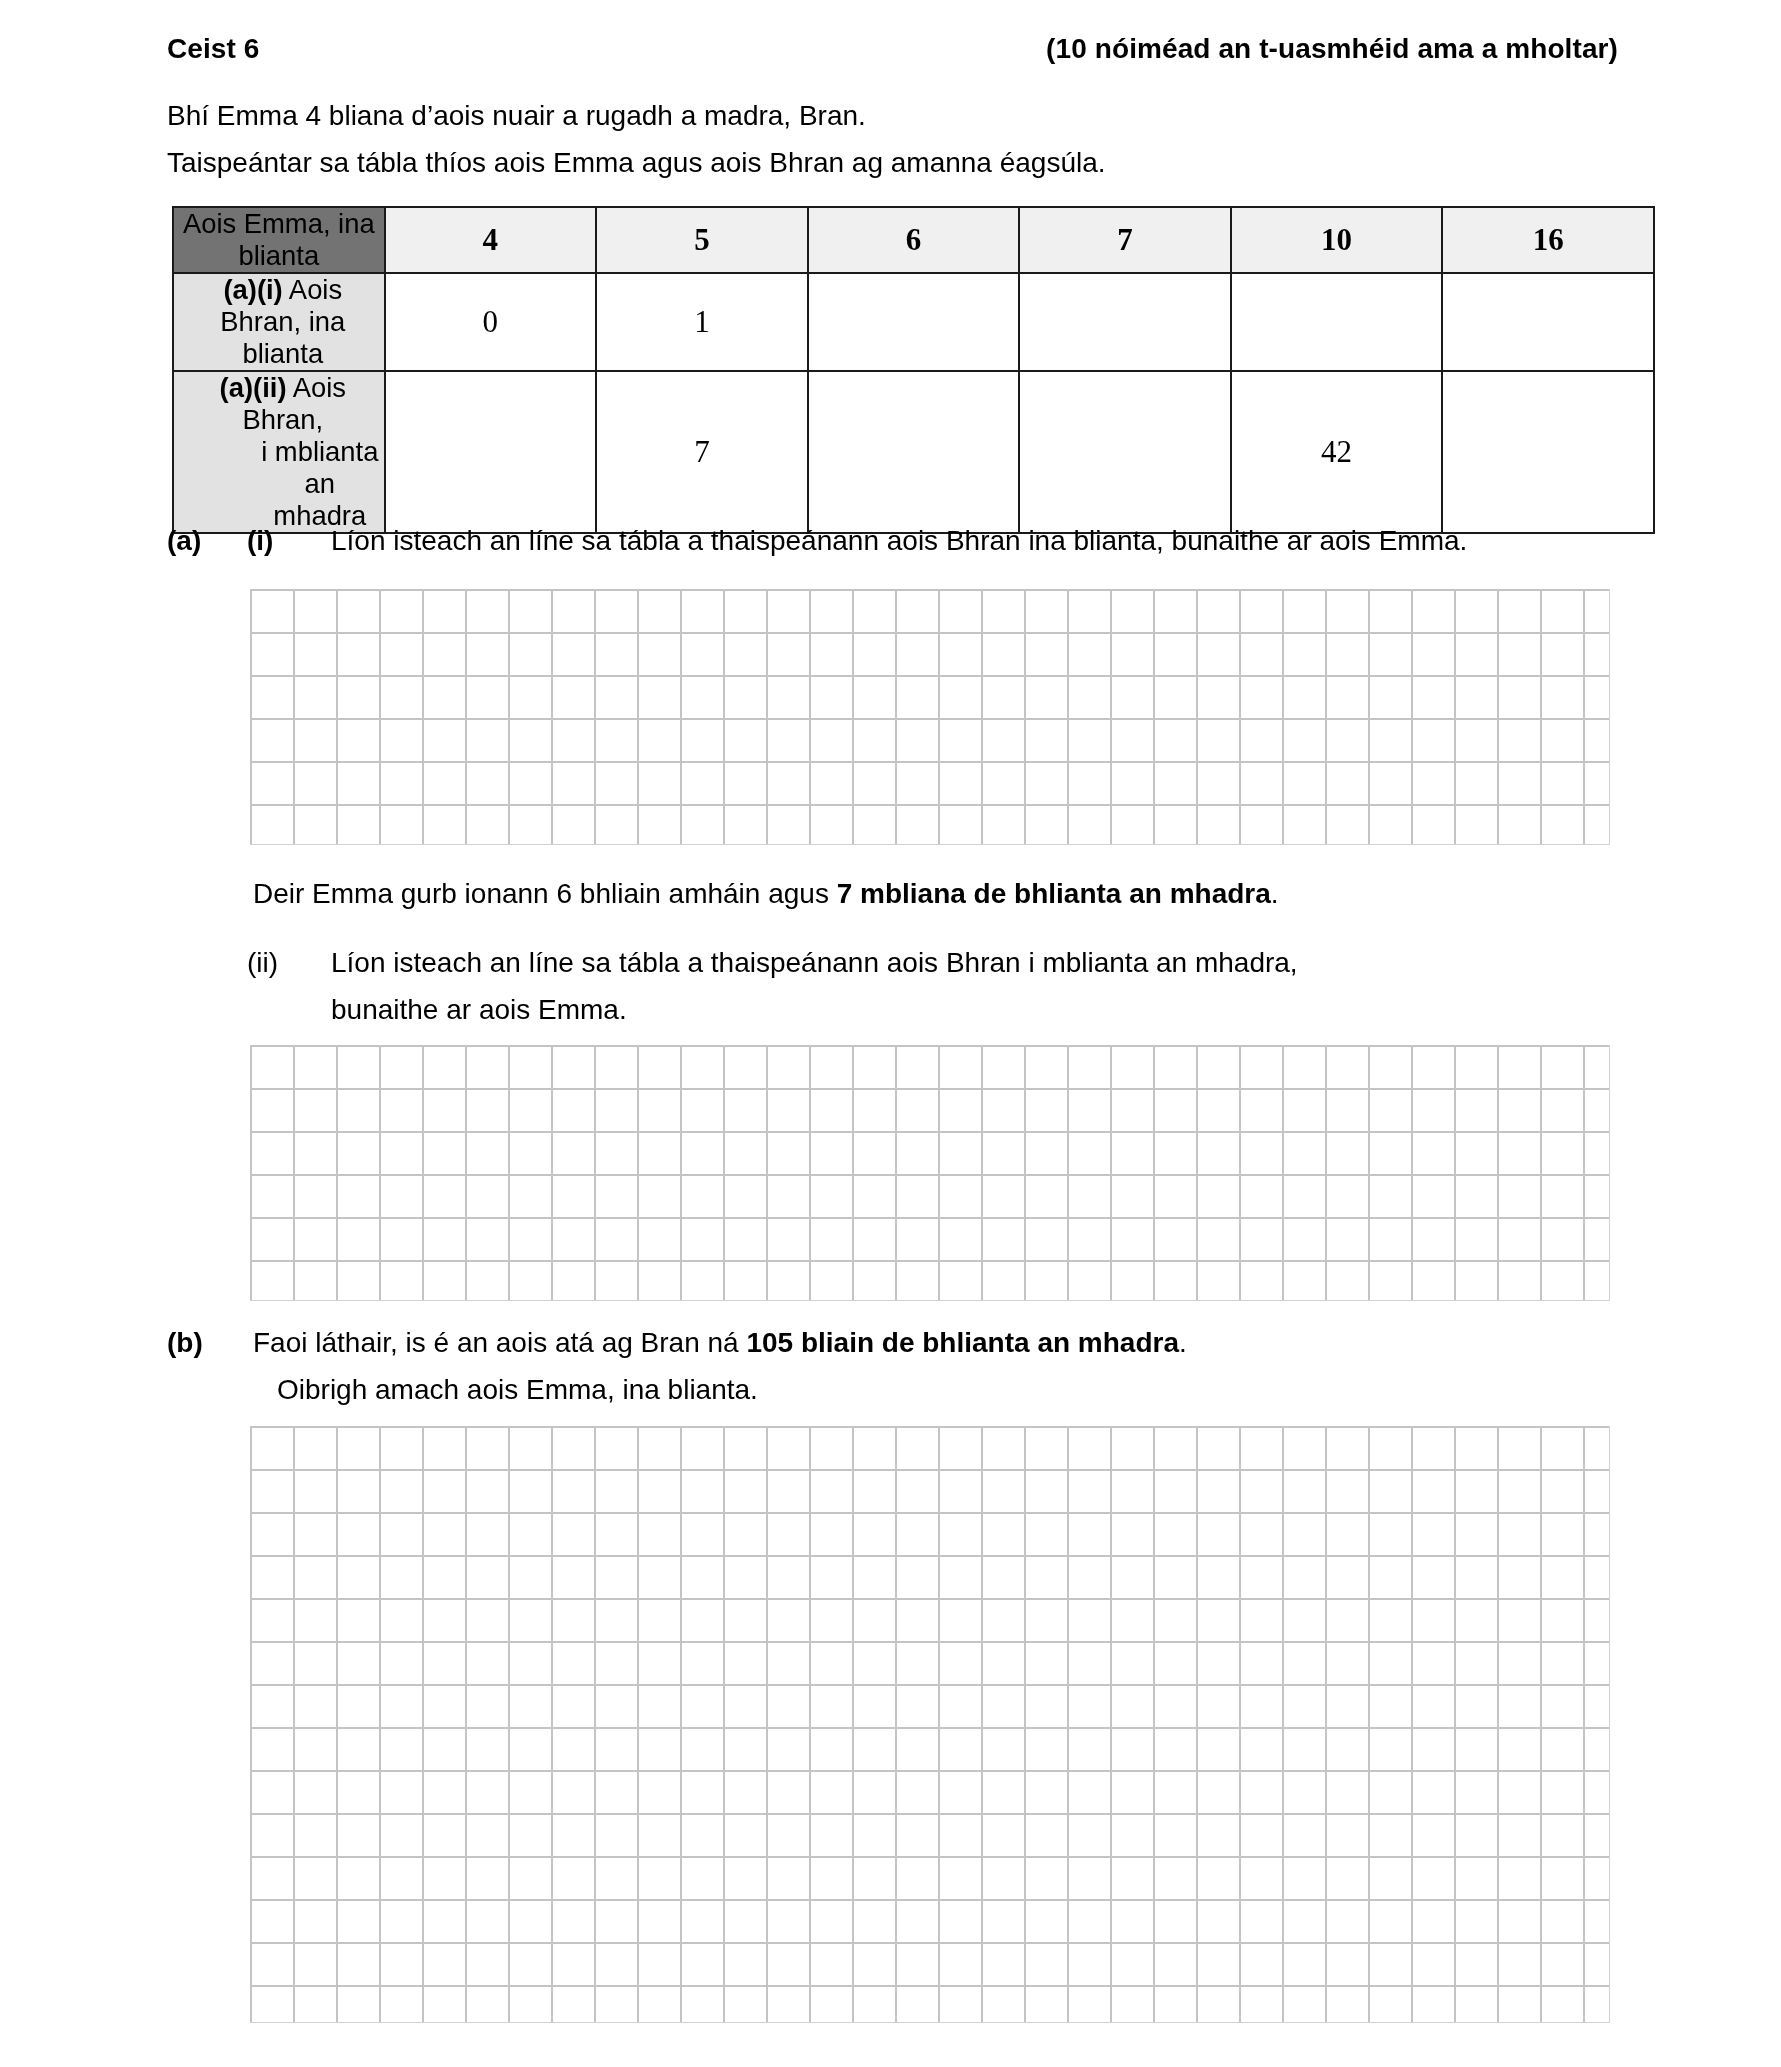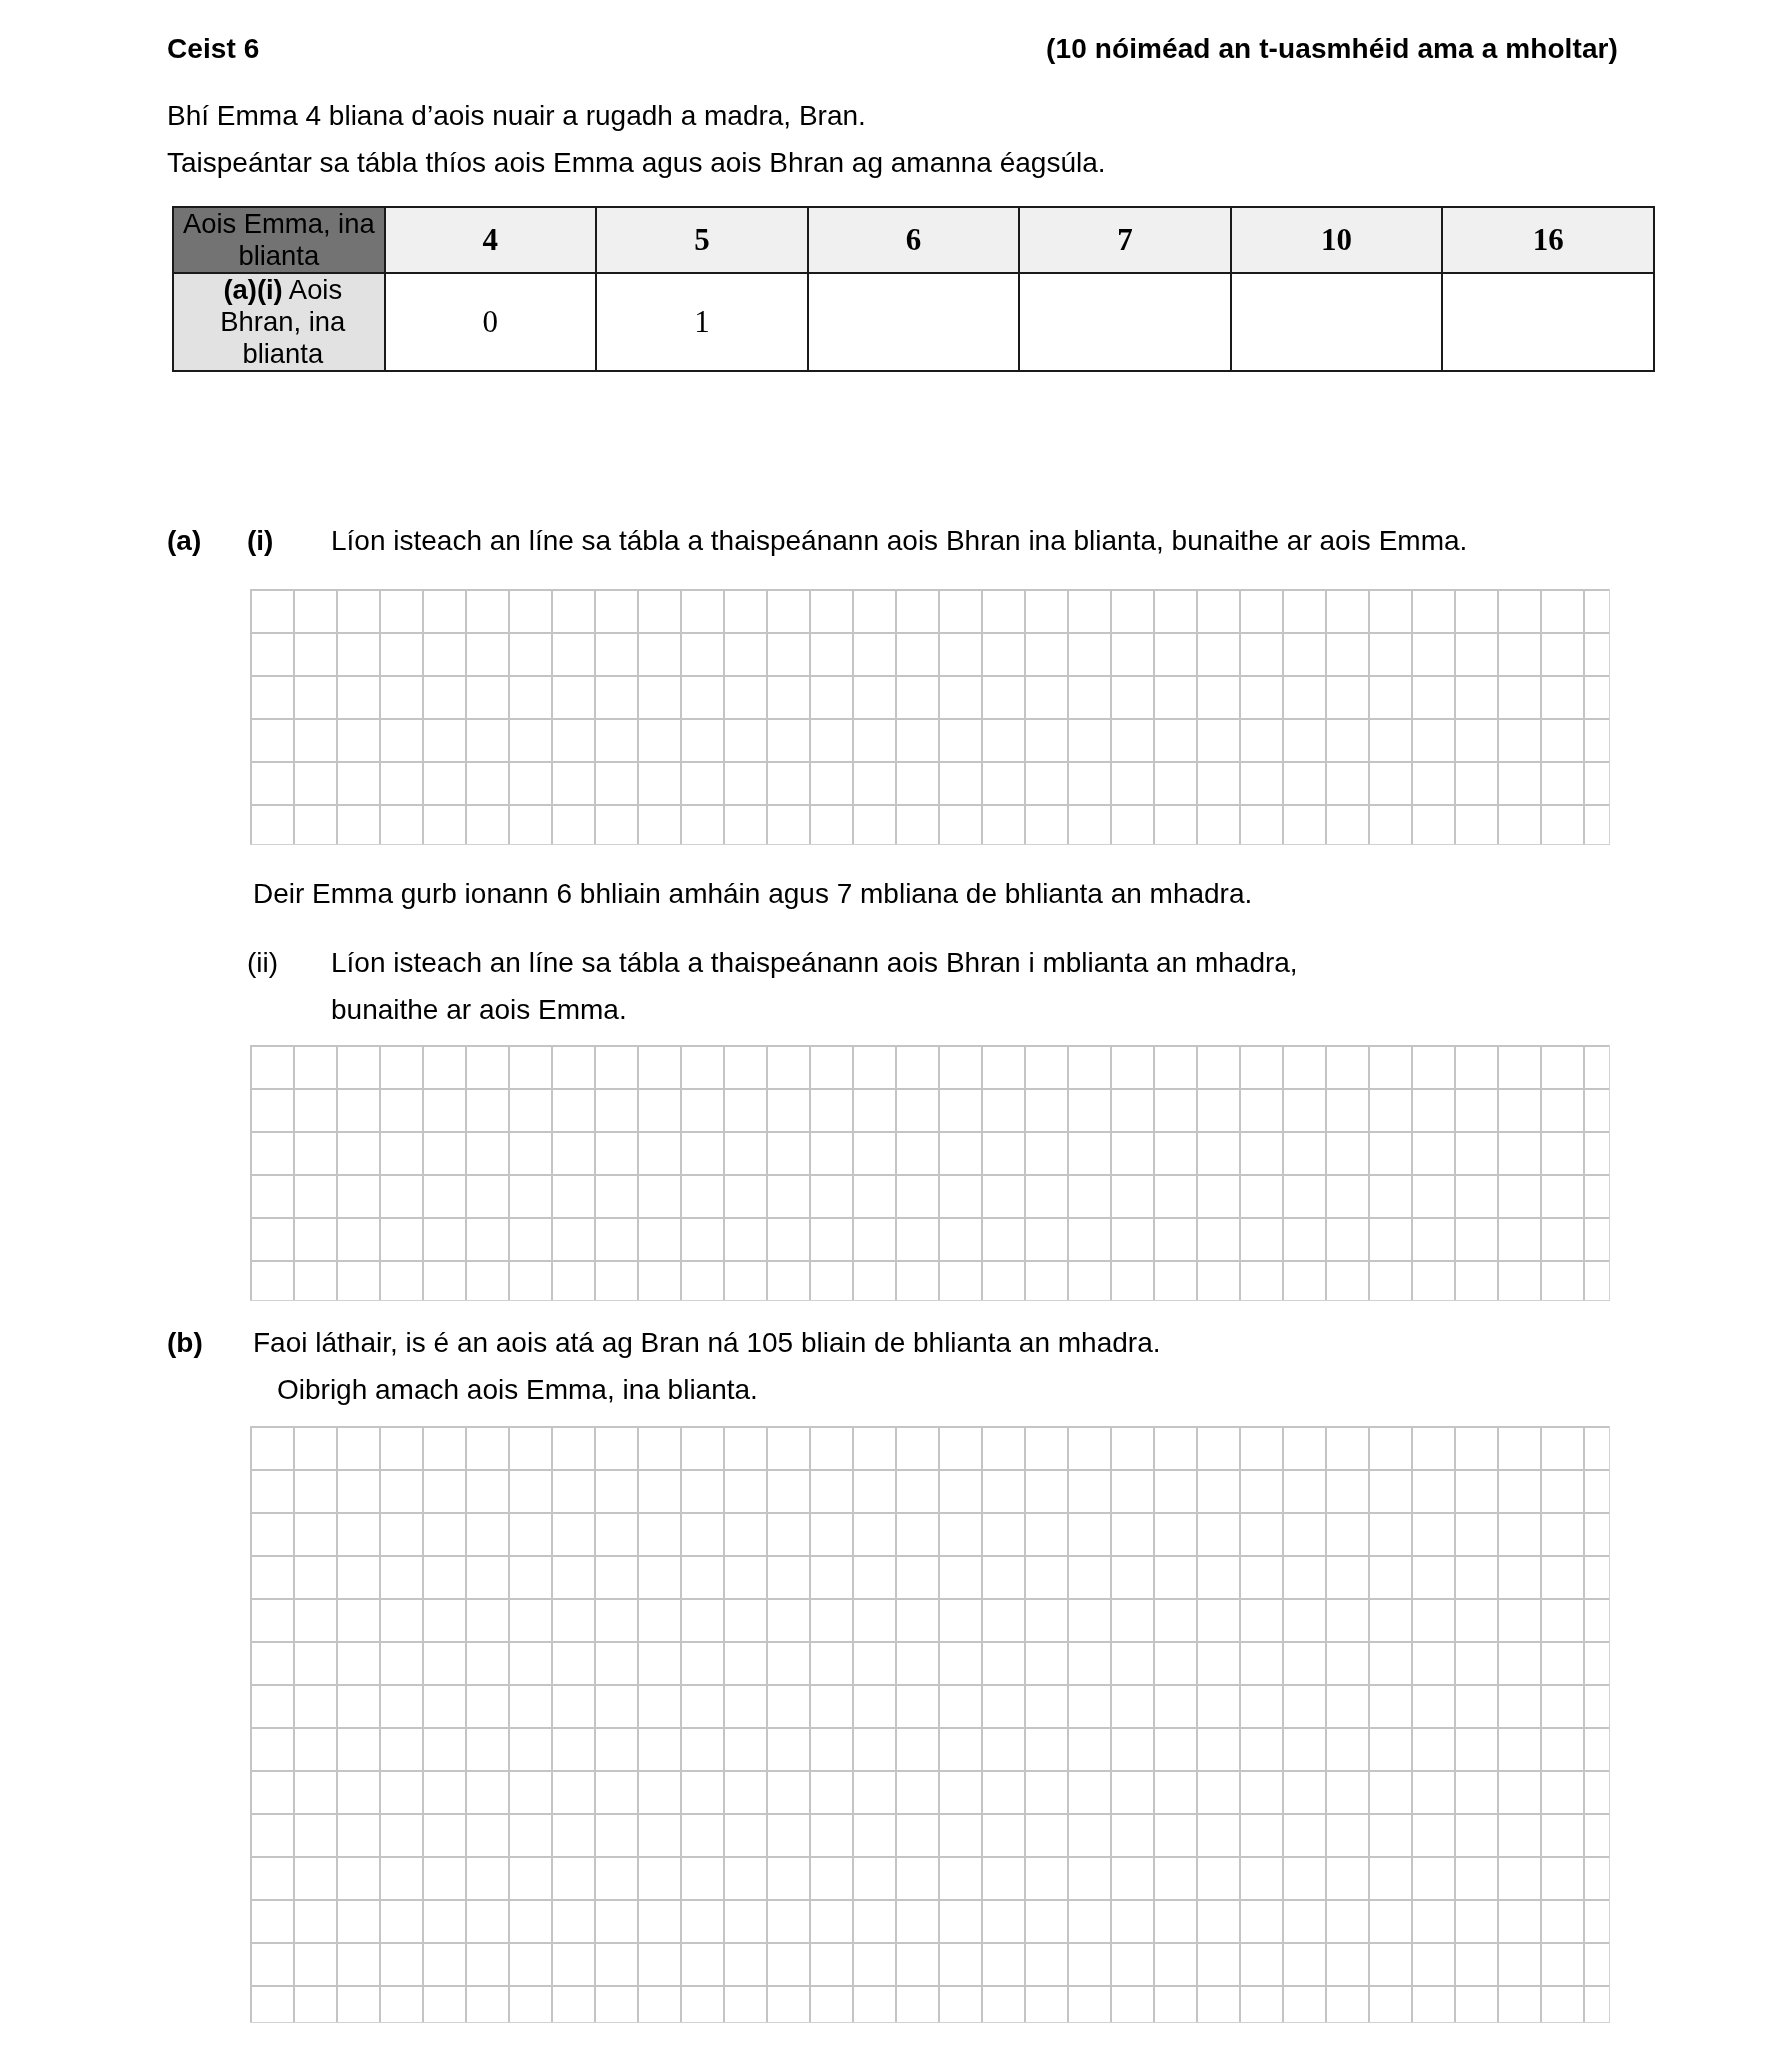--- a/index.html
+++ b/index.html
@@ -127,21 +127,21 @@
 
   .q-deir       { left: 253px; top: 880px; }
   .q-aii-marker { left: 247px; top: 949px; font-weight: normal; }
   .q-aii-text1  { left: 331px; top: 949px; }
   .q-aii-text2  { left: 331px; top: 996px; }
 
   .q-b-marker   { left: 167px; top: 1329px; font-weight: bold; }
   .q-b-text1    { left: 253px; top: 1329px; }
   .q-b-text2    { left: 253px; top: 1376px; margin-left: 24px; }
 
-  .bold { font-weight: normal; }
+  .bold { font-weight: bold; }
 
   
   .grid {
     position: absolute;
     left: 250px;
     width: 1360px;
     background-color: #ffffff;
     background-image:
       linear-gradient(to right, #c4c4c4 1.6px, transparent 1.6px),
       linear-gradient(to bottom, #c4c4c4 1.6px, transparent 1.6px);
@@ -189,20 +189,35 @@
             </span>
           </td>
           <td class="val">0</td>
           <td class="val">1</td>
           <td class="val"></td>
           <td class="val"></td>
           <td class="val"></td>
           <td class="val"></td>
         </tr>
 
+        <tr class="r2">
+          <td class="lbl">
+            <span class="lbl-inner">
+              <span class="lbl-tag">(a)(ii)</span>
+              <span>Aois Bhran,</span>
+              <span class="lbl-ind">i mblianta an mhadra</span>
+            </span>
+          </td>
+          <td class="val"></td>
+          <td class="val">7</td>
+          <td class="val"></td>
+          <td class="val"></td>
+          <td class="val">42</td>
+          <td class="val"></td>
+        </tr>
       </tbody>
     </table>
   </div>
 
   <div class="qline q-a-marker">(a)</div>
   <div class="qline q-ai-marker">(i)</div>
   <div class="qline q-ai-text">Líon isteach an líne sa tábla a thaispeánann aois Bhran ina blianta, bunaithe ar aois Emma.</div>
 
   <div class="grid" id="grid-a1"></div>
 

